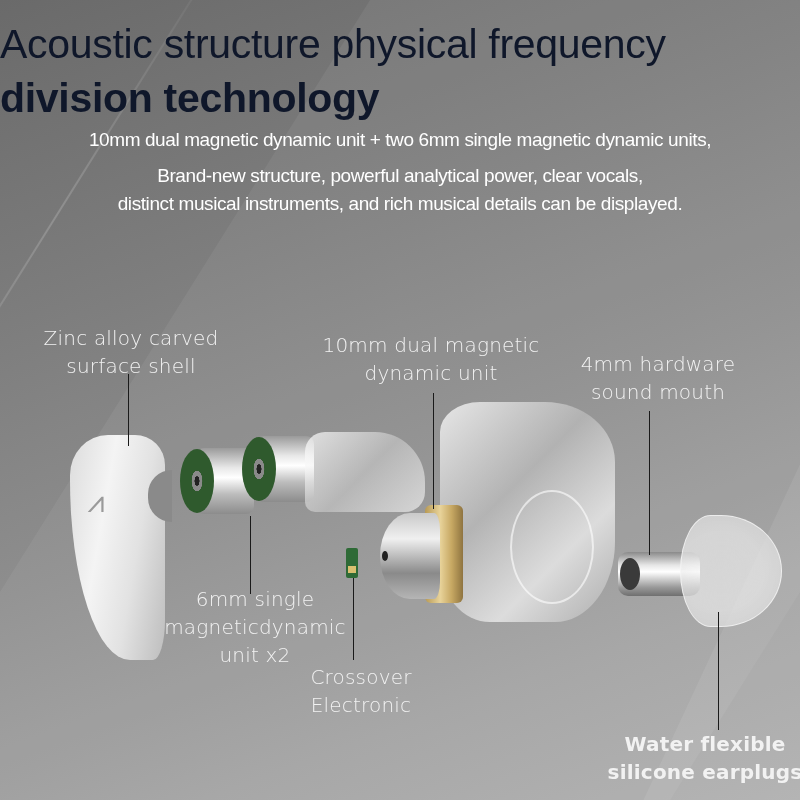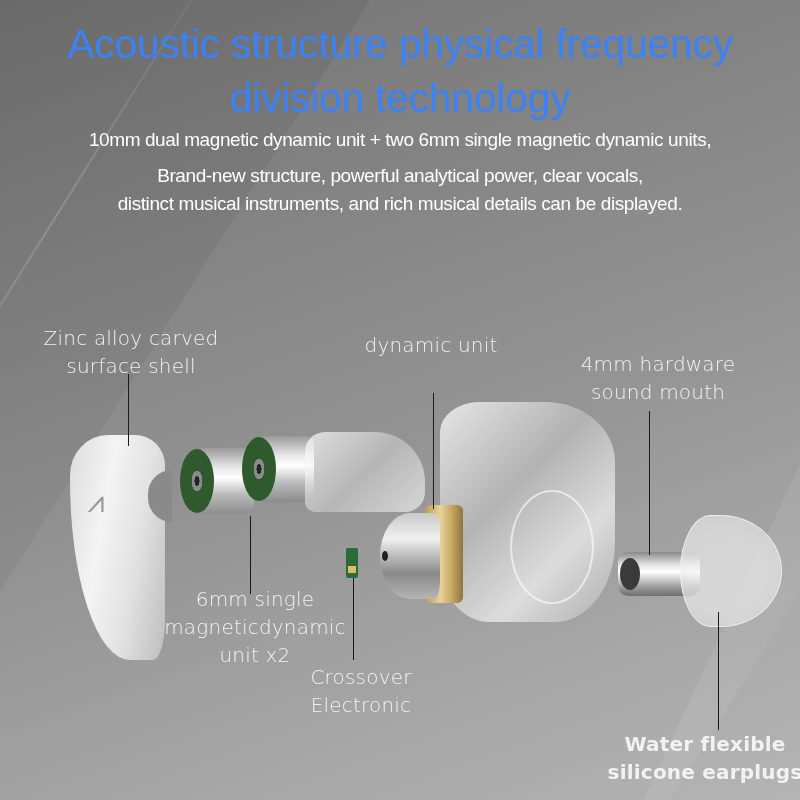--- a/index.html
+++ b/index.html
@@ -21,26 +21,26 @@
       background: rgba(255,255,255,0.06);
       transform: skewX(-32deg); transform-origin: top left;
       left: 370px;
     }
     .panel-right {
       position: absolute; left: 760px; top: 200px; width: 200px; height: 700px;
       background: rgba(255,255,255,0.08);
       transform: skewX(-25deg);
     }
     .title {
-      position: absolute; left: 0; width: 800px; text-align: center;
-      color: #3b82f6; font-family: "Liberation Sans", sans-serif;
+      position: absolute; left: 0; width: 800px; text-align: left;
+      color: #0f172a; font-family: "Liberation Sans", sans-serif;
       font-size: 41px; line-height: 52px; letter-spacing: -0.3px;
     }
     .title.l1 { top: 18px; }
-    .title.l2 { top: 72px; }
+    .title.l2 { top: 72px; font-weight: bold; }
     .sub {
       position: absolute; left: 0; width: 800px; text-align: center;
       color: #ffffff; font-family: "Liberation Sans", sans-serif;
       font-size: 19px; line-height: 36px; letter-spacing: -0.4px;
     }
     .sub.s1 { top: 122px; }
     .sub.s2 { top: 158px; }
     .sub.s3 { top: 186px; }
     .label {
       position: absolute; color: #f2f2f2; text-align: center;
@@ -175,20 +175,21 @@
 <div class="leader" style="left:250px; top:516px; height:78px;"></div>
 <div class="leader" style="left:353px; top:578px; height:82px;"></div>
 <div class="leader" style="left:718px; top:612px; height:118px;"></div>
 
 <div class="label" style="left:36px; top:316px; width:190px;margin-top:8px;">
   <div>Zinc alloy carved</div>
   <div>surface shell</div>
 </div>
 
 <div class="label" style="left:306px; top:331px; width:250px;">
+  <div>10mm dual magnetic</div>
   <div>dynamic unit</div>
 </div>
 
 <div class="label" style="left:568px; top:350px; width:180px;">
   <div>4mm hardware</div>
   <div>sound mouth</div>
 </div>
 
 <div class="label" style="left:150px; top:585px; width:210px;">
   <div>6mm single</div>

